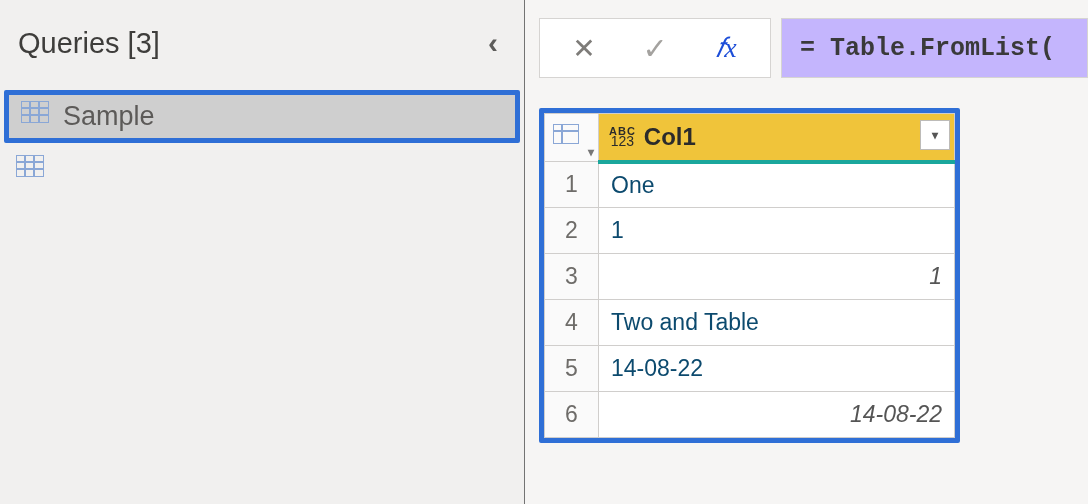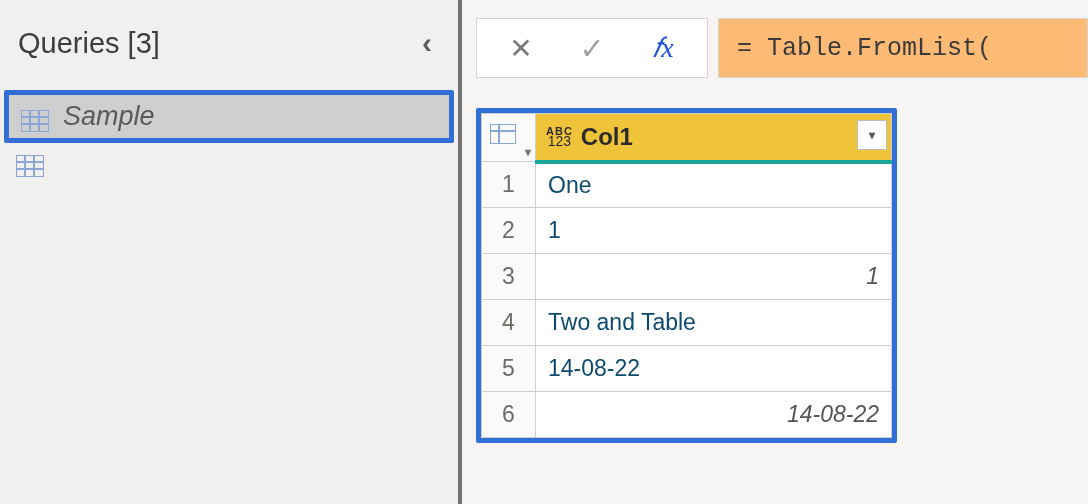--- a/index.html
+++ b/index.html
@@ -10,23 +10,23 @@
     background: #f6f5f4;
     color: #333;
     overflow: hidden;
   }
   .app {
     display: flex;
     width: 100%; height: 100%;
   }
   
   .sidebar {
-    width: 462px;
+    width: 525px;
     height: 100%;
-    border-right: 4px solid #737373;
+    border-right: 1px solid #737373;
     background: #f1f0ef;
     padding-top: 16px;
   }
   .sidebar-header {
     display: flex;
     align-items: center;
     justify-content: space-between;
     padding: 10px 18px 28px 18px;
   }
   .sidebar-title {
@@ -37,25 +37,24 @@
   .collapse-chevron {
     font-size: 30px;
     color: #5e5d5b;
     font-weight: 800;
     font-family: Arial, sans-serif;
     cursor: pointer;
     padding-right: 8px;
   }
   .query-item {
     display: flex;
-    align-items: flex-end;
+    align-items: flex-start;
     gap: 14px;
     padding: 10px 16px;
     font-size: 27px;
-    font-style: italic;
     color: #5c5a58;
     cursor: pointer;
   }
   .query-item.selected {
     background: #cfcfcf;
     border: 5px solid #2f6fd6;
     border-radius: 2px;
     padding: 6px 12px;
     margin: 2px 4px;
   }
@@ -87,28 +86,29 @@
     width: 232px;
     background: #fff;
     border: 1px solid #d6d4d2;
   }
   .fa-btn { width:54px; text-align:center; cursor:pointer; }
   .x-icon { font-size: 28px; color:#7e7c79; }
   .check-icon { font-size: 30px; color:#a4a29f; }
   .fx-icon { font-size: 28px; font-style: italic; font-family: Georgia, serif; color:#1d4ed8; }
   .formula-input {
     flex: 1;
-    background: #fdba74;
+    background: #c4b5fd;
     border: 1px solid #d6d4d2;
     display: flex;
     align-items: center;
     padding: 0 18px;
     font-family: Consolas, "Courier New", monospace;
     font-size: 25px;
     color: #3a3a3a;
+    font-weight: bold;
   }
 
   
   .table-wrap {
     border: 5px solid #2f6fd6;
     display: inline-block;
     border-radius: 2px;
   }
   .data-table {
     border-collapse: collapse;

